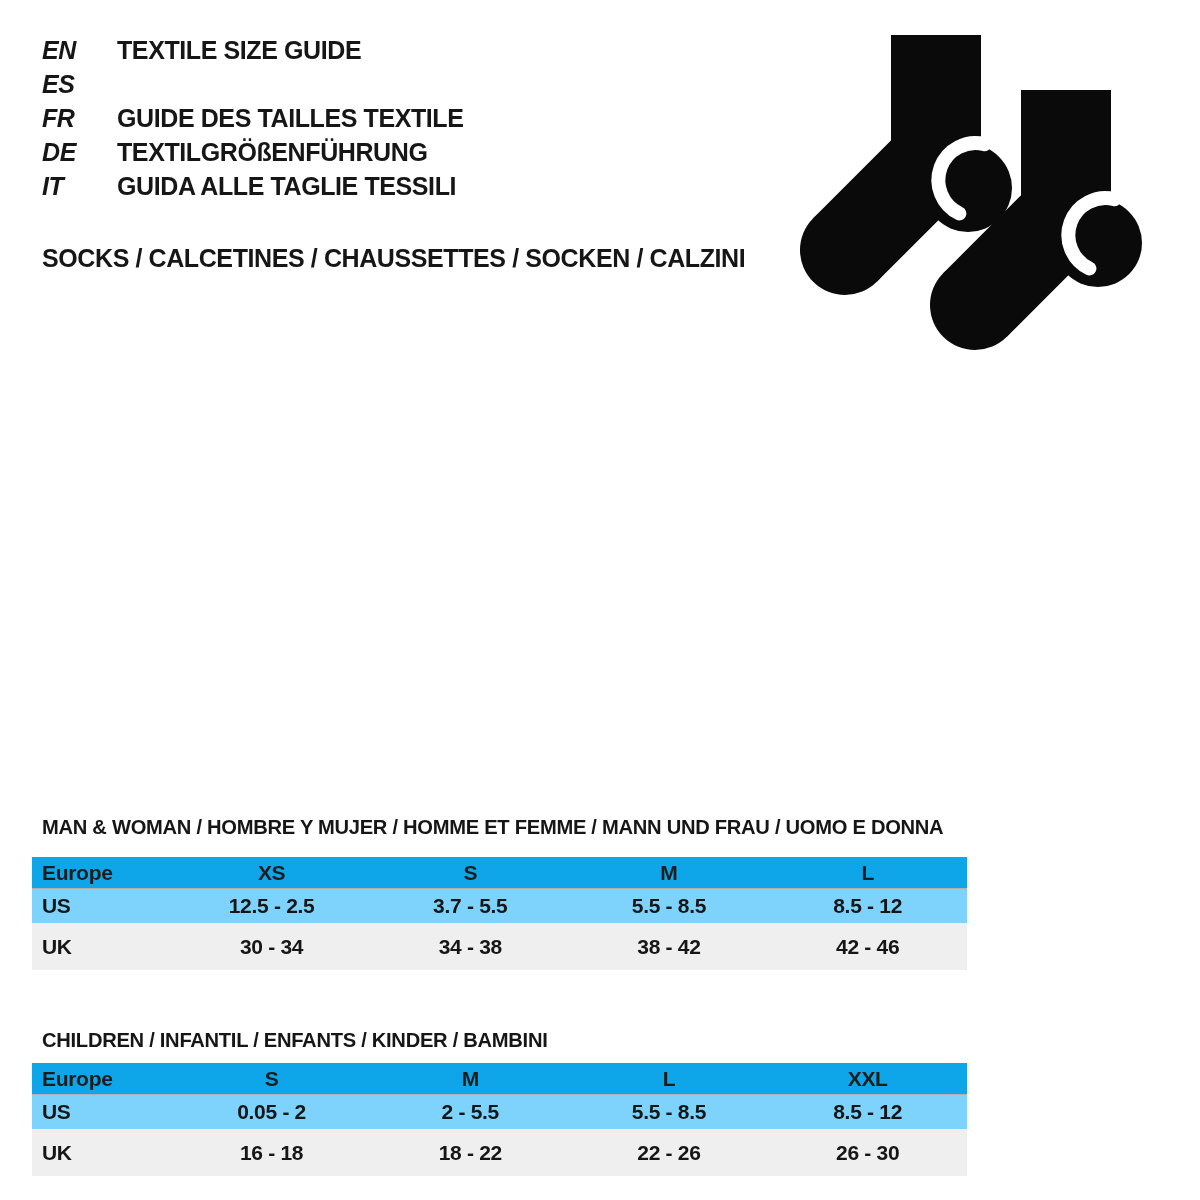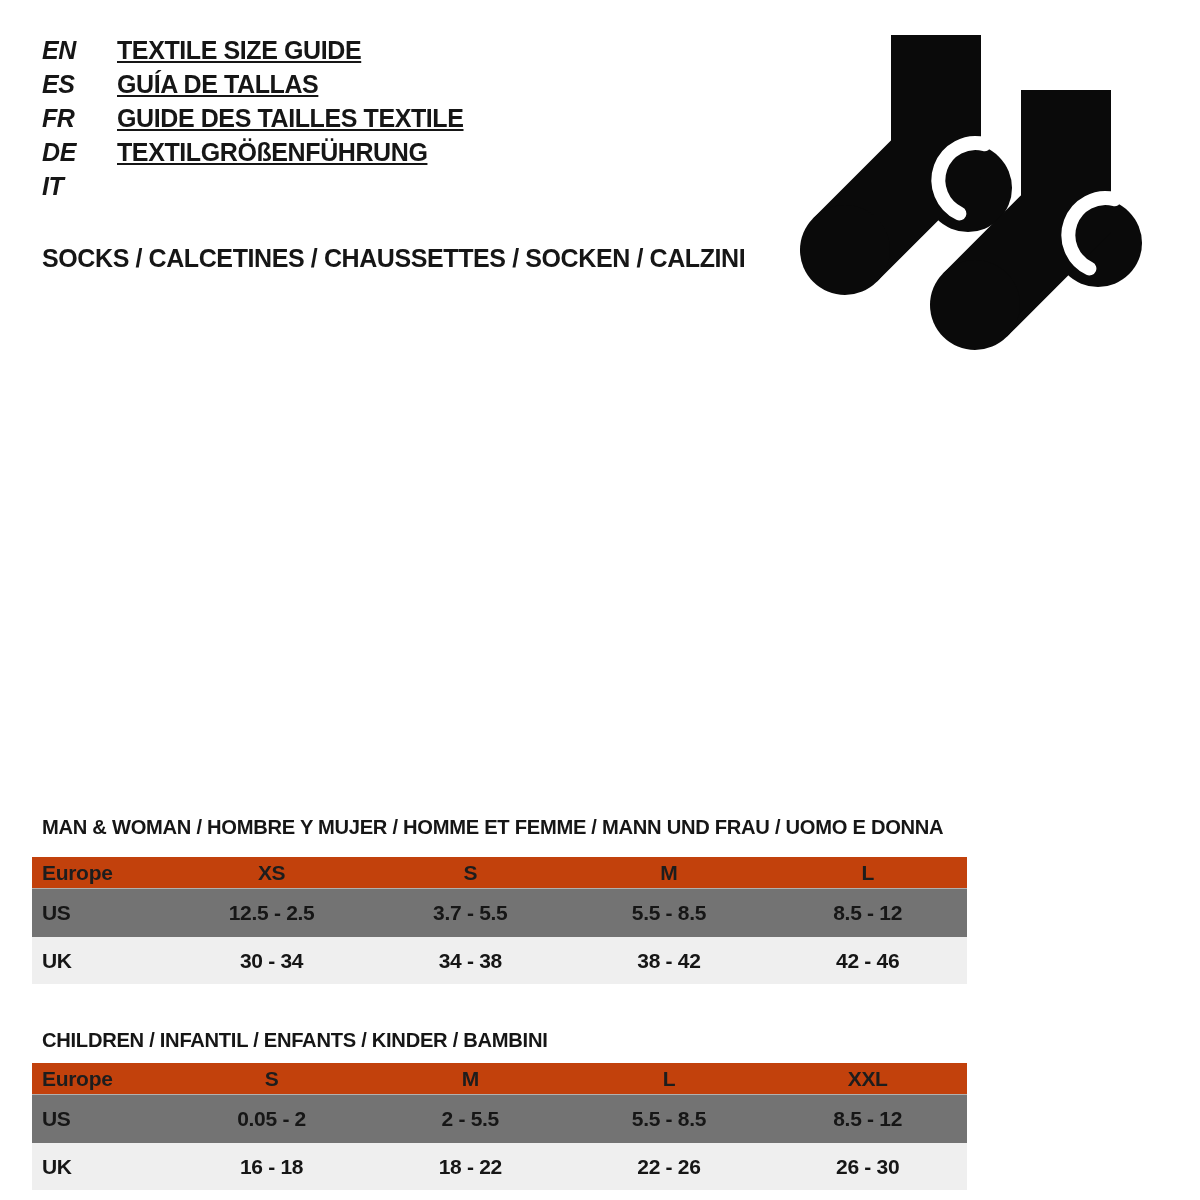--- a/index.html
+++ b/index.html
@@ -8,66 +8,66 @@
     background:#ffffff;
     font-family:"Liberation Sans", sans-serif;
     font-weight:bold;
     color:#161616;
     overflow:hidden;
   }
   
   .lang-list{position:absolute;left:42px;top:33px;}
   .lang-row{display:flex;height:34px;align-items:center;font-size:25px;letter-spacing:-0.4px;}
   .lang-code{width:75px;flex:0 0 75px;font-style:italic;}
-  .lang-label{white-space:nowrap;text-decoration:underline;}
+  .lang-label{white-space:nowrap;}
   .category-line{
     position:absolute;left:42px;top:220px;
     font-size:25px;letter-spacing:-0.4px;white-space:nowrap;margin-top:24px;
   }
   
   .socks-icon{position:absolute;left:790px;top:22px;width:370px;height:340px;}
   
   .section-title{
     position:absolute;left:42px;font-size:21px;letter-spacing:-0.3px;white-space:nowrap;
     transform:scaleX(0.96);transform-origin:0 50%;
   }
   .title-adults{top:815px;}
   .title-children{top:1028px;}
   .size-table{position:absolute;left:32px;width:935px;font-size:21px;letter-spacing:-0.3px;}
   .table-adults{top:857px;}
   .table-children{top:1063px;}
   .st-row{display:flex;align-items:center;}
-  .st-header{background:#c2410c;height:31px;border-bottom:1px solid #b0b0b0;color:#1d1d1d;}
-  .st-row-us{height:48px;background:#737373;}
+  .st-header{background:#0ea5e9;height:31px;border-bottom:1px solid #b0b0b0;color:#1d1d1d;}
+  .st-row-us{height:34px;background:#7dd3fc;}
   .st-row-uk{height:47px;background:#efefef;}
   .cell-label{flex:0 0 15%;padding-left:10px;box-sizing:border-box;text-align:left;}
   .cell-val{flex:0 0 21.25%;text-align:center;}
 </style>
 </head>
 <body>
 
 <div class="lang-list">
   <div class="lang-row">
     <span class="lang-code">EN</span>
     <span class="lang-label">TEXTILE SIZE GUIDE</span>
   </div>
   <div class="lang-row">
     <span class="lang-code">ES</span>
-    <span class="lang-label">GUÍA DE TALLAS</span>
   </div>
   <div class="lang-row">
     <span class="lang-code">FR</span>
     <span class="lang-label">GUIDE DES TAILLES TEXTILE</span>
   </div>
   <div class="lang-row">
     <span class="lang-code">DE</span>
     <span class="lang-label">TEXTILGRÖßENFÜHRUNG</span>
   </div>
   <div class="lang-row">
     <span class="lang-code">IT</span>
+    <span class="lang-label">GUIDA ALLE TAGLIE TESSILI</span>
   </div>
 </div>
 
 <div class="category-line">SOCKS / CALCETINES / CHAUSSETTES / SOCKEN / CALZINI</div>
 
 <svg class="socks-icon" viewBox="0 0 370 340" width="370" height="340" xmlns="http://www.w3.org/2000/svg">
   <g>
     <circle cx="178" cy="166" r="44" fill="#0a0a0a"></circle>
     <path d="M 146 13 L 146 137 L 55 228" stroke="#0a0a0a" stroke-width="90" fill="none" stroke-linejoin="miter"></path>
     <circle cx="55" cy="228" r="45" fill="#0a0a0a"></circle>

